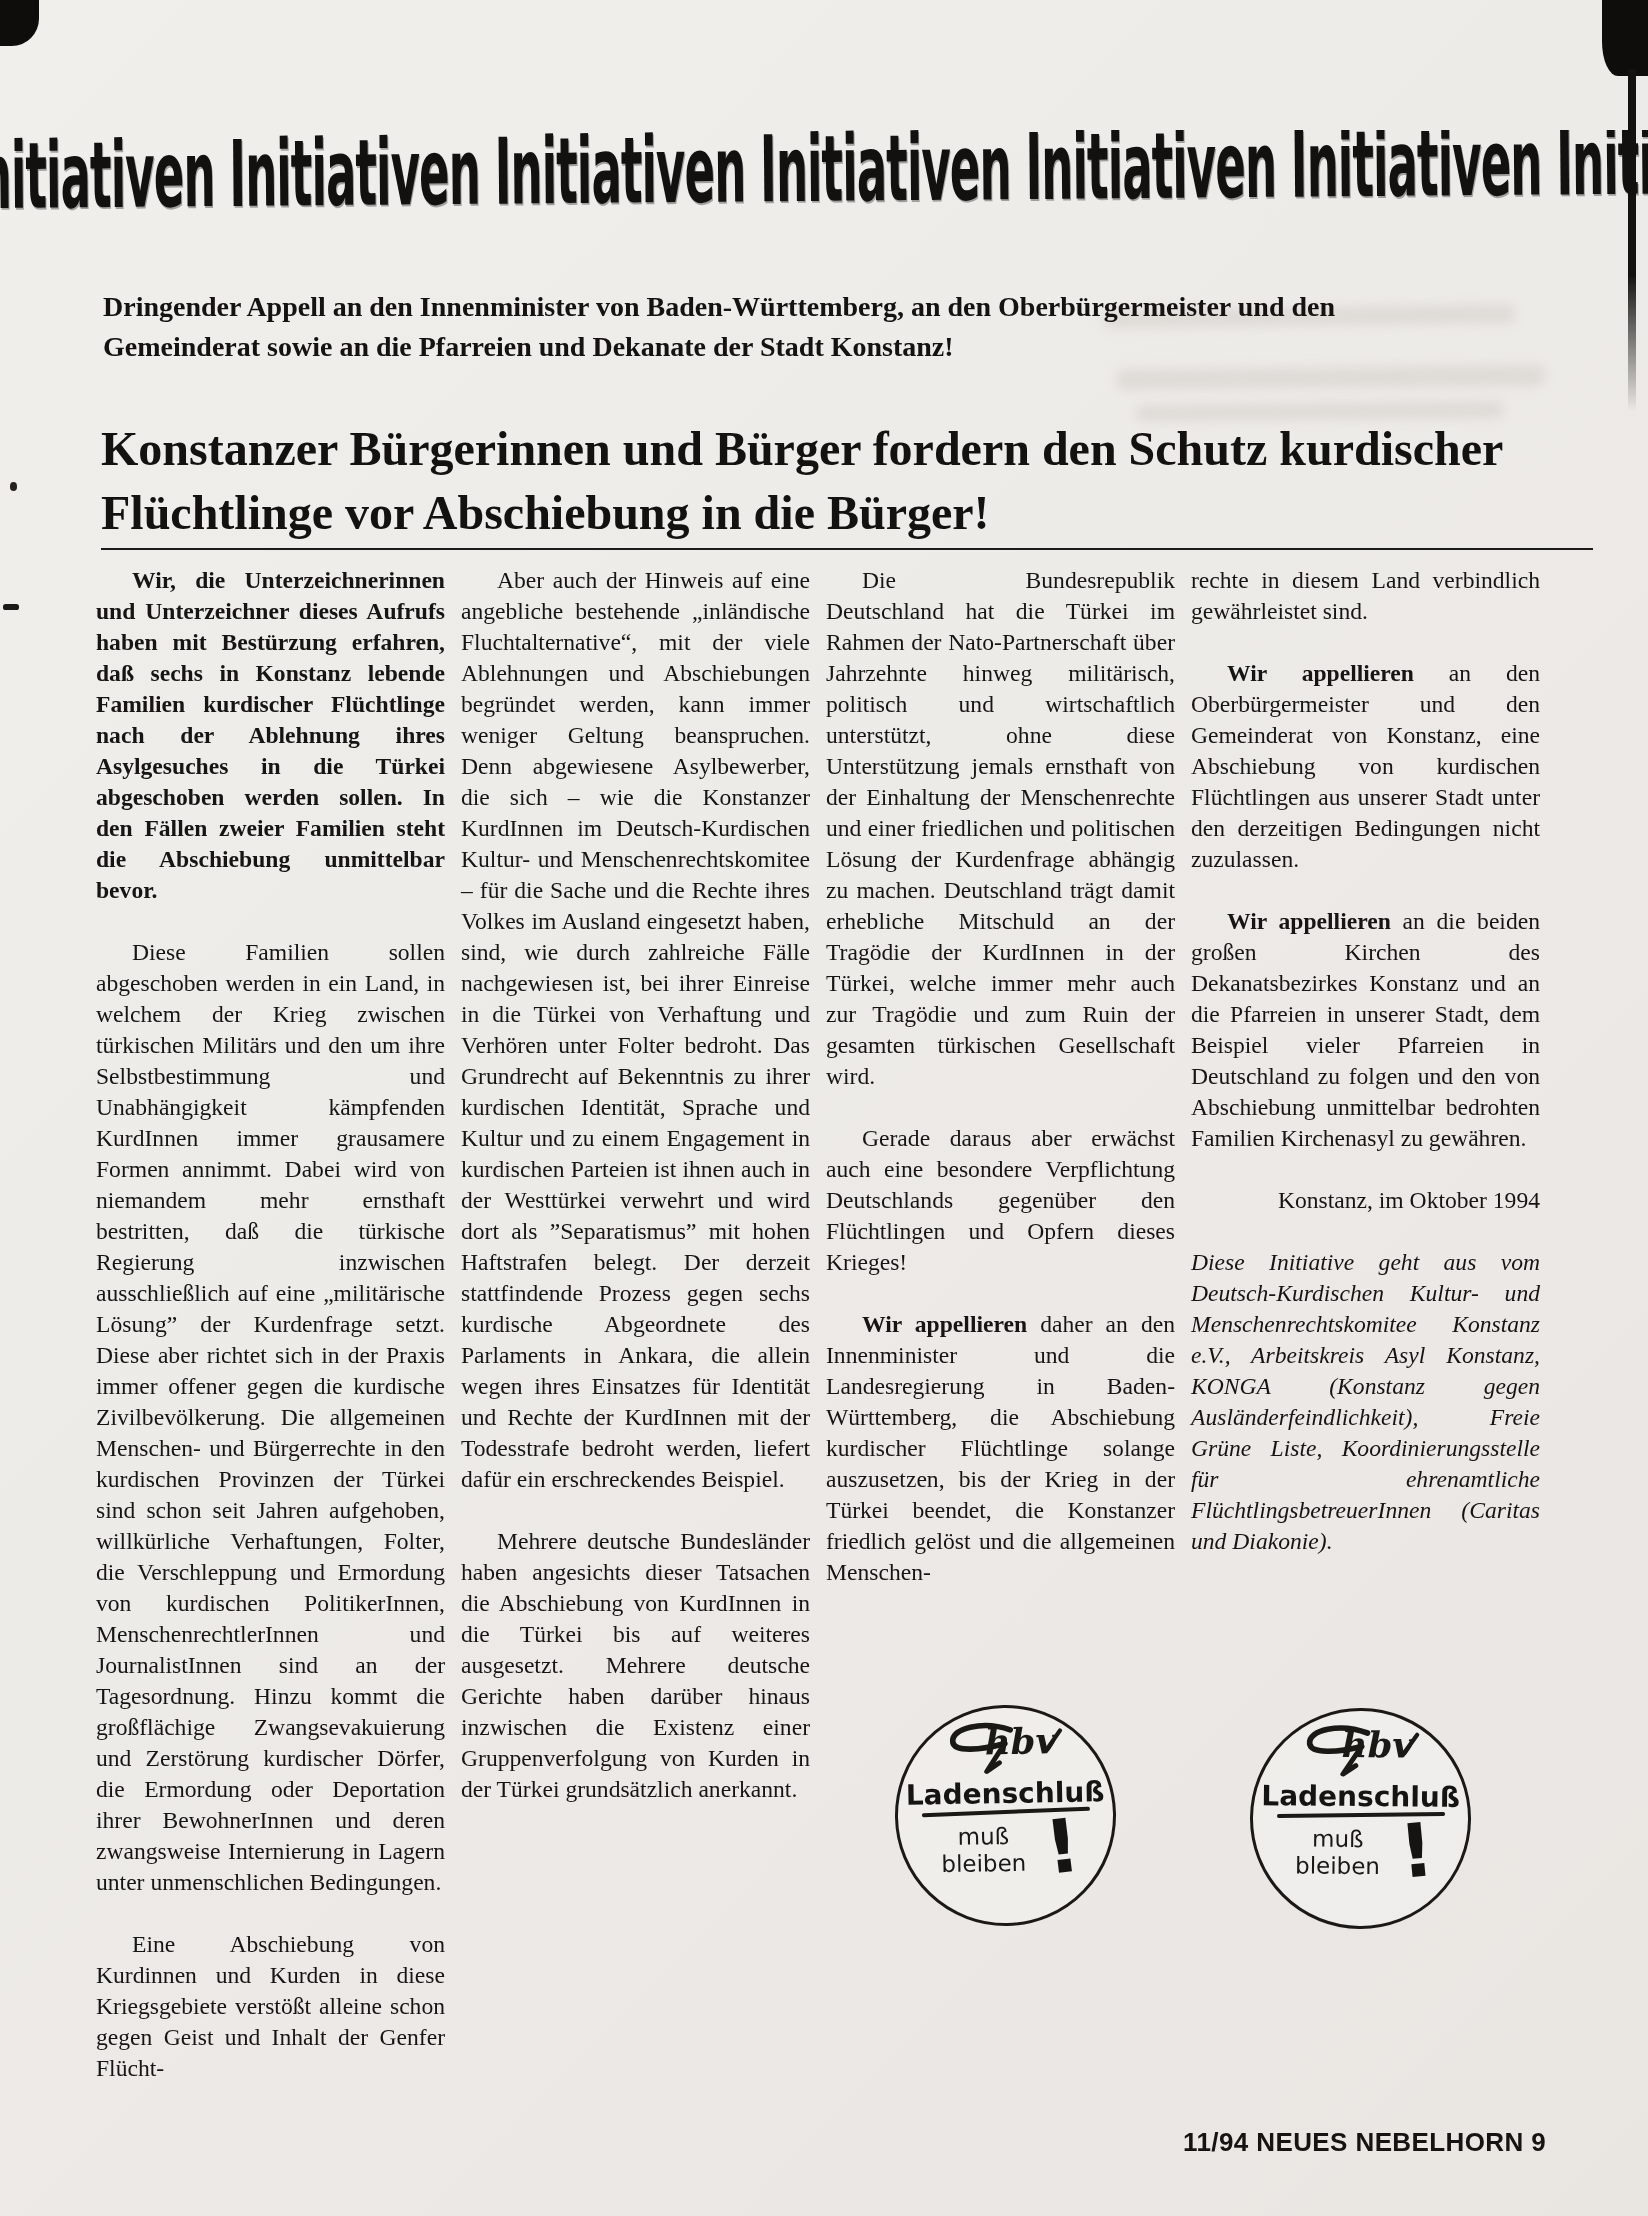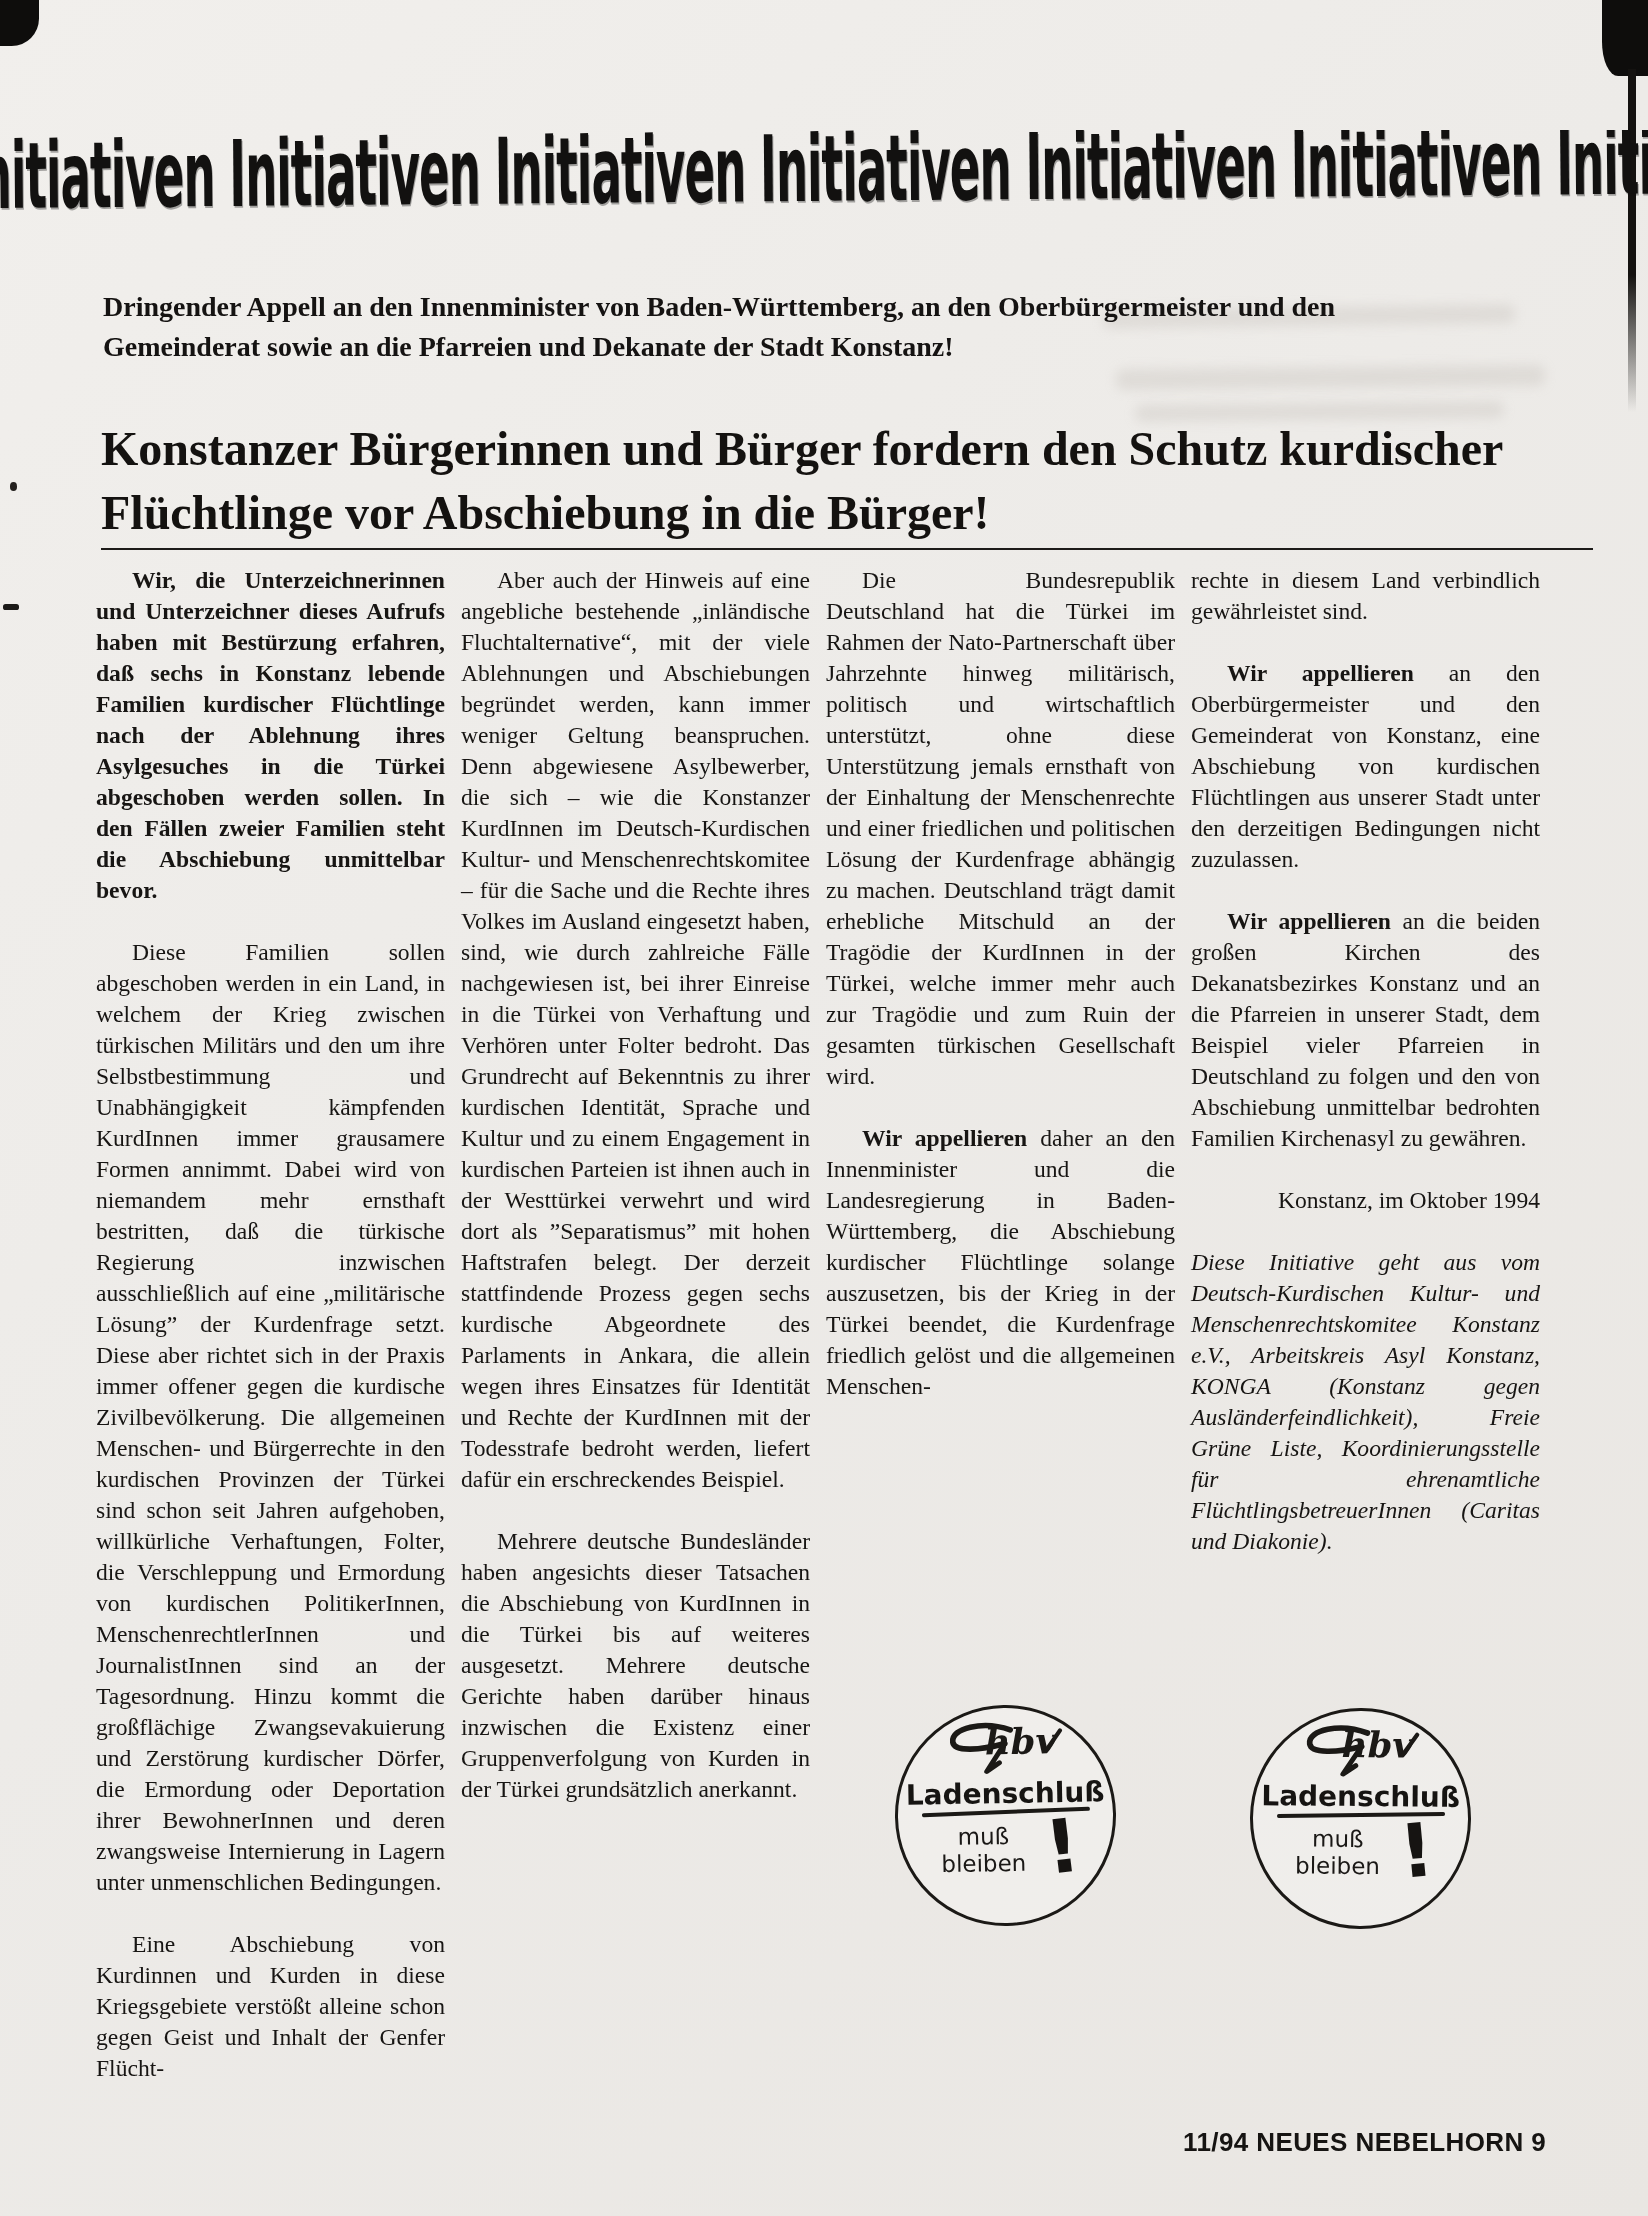--- a/index.html
+++ b/index.html
@@ -105,21 +105,22 @@
       <p>Eine Abschiebung von Kurdinnen und Kurden in diese Kriegsgebiete verstößt alleine schon gegen Geist und Inhalt der Genfer Flücht-</p>
     </div>
 
     <div class="col">
       <p>Aber auch der Hinweis auf eine angebliche bestehende „inländische Fluchtalternative“, mit der viele Ablehnungen und Abschiebungen begründet werden, kann immer weniger Geltung beanspruchen. Denn abgewiesene Asylbewerber, die sich – wie die Konstanzer KurdInnen im Deutsch-Kurdischen Kultur- und Menschenrechtskomitee – für die Sache und die Rechte ihres Volkes im Ausland eingesetzt haben, sind, wie durch zahlreiche Fälle nachgewiesen ist, bei ihrer Einreise in die Türkei von Verhaftung und Verhören unter Folter bedroht. Das Grundrecht auf Bekenntnis zu ihrer kurdischen Identität, Sprache und Kultur und zu einem Engagement in kurdischen Parteien ist ihnen auch in der Westtürkei verwehrt und wird dort als ”Separatismus” mit hohen Haftstrafen belegt. Der derzeit stattfindende Prozess gegen sechs kurdische Abgeordnete des Parlaments in Ankara, die allein wegen ihres Einsatzes für Identität und Rechte der KurdInnen mit der Todesstrafe bedroht werden, liefert dafür ein erschreckendes Beispiel.</p>
       <p>Mehrere deutsche Bundesländer haben angesichts dieser Tatsachen die Abschiebung von KurdInnen in die Türkei bis auf weiteres ausgesetzt. Mehrere deutsche Gerichte haben darüber hinaus inzwischen die Existenz einer Gruppenverfolgung von Kurden in der Türkei grundsätzlich anerkannt.</p>
     </div>
 
     <div class="col">
       <p>Die Bundesrepublik Deutschland hat die Türkei im Rahmen der Nato-Partnerschaft über Jahrzehnte hinweg militärisch, politisch und wirtschaftlich unterstützt, ohne diese Unterstützung jemals ernsthaft von der Einhaltung der Menschenrechte und einer friedlichen und politischen Lösung der Kurdenfrage abhängig zu machen. Deutschland trägt damit erhebliche Mitschuld an der Tragödie der KurdInnen in der Türkei, welche immer mehr auch zur Tragödie und zum Ruin der gesamten türkischen Gesellschaft wird.</p>
-      <p><span class="lead">Wir appellieren</span><span> daher an den Innenminister und die Landesregierung in Baden- Württemberg, die Abschiebung kurdischer Flüchtlinge solange auszusetzen, bis der Krieg in der Türkei beendet, die Kurdenfrage friedlich gelöst und die allgemeinen Menschen-</span></p>
+      <p>Gerade daraus aber erwächst auch eine besondere Verpflichtung Deutschlands gegenüber den Flüchtlingen und Opfern dieses Krieges!</p>
+      <p><span class="lead">Wir appellieren</span><span> daher an den Innenminister und die Landesregierung in Baden- Württemberg, die Abschiebung kurdischer Flüchtlinge solange auszusetzen, bis der Krieg in der Türkei beendet, die Konstanzer friedlich gelöst und die allgemeinen Menschen-</span></p>
     </div>
 
     <div class="col">
       <p class="noindent">rechte in diesem Land verbindlich gewährleistet sind.</p>
       <p><span class="lead">Wir appellieren</span><span> an den Oberbürgermeister und den Gemeinderat von Konstanz, eine Abschiebung von kurdischen Flüchtlingen aus unserer Stadt unter den derzeitigen Bedingungen nicht zuzulassen.</span></p>
       <p><span class="lead">Wir appellieren</span><span> an die beiden großen Kirchen des Dekanatsbezirkes Konstanz und an die Pfarreien in unserer Stadt, dem Beispiel vieler Pfarreien in Deutschland zu folgen und den von Abschiebung unmittelbar bedrohten Familien Kirchenasyl zu gewähren.</span></p>
       <p class="dateline">Konstanz, im Oktober 1994</p>
       <p class="credits">Diese Initiative geht aus vom Deutsch-Kurdischen Kultur- und Menschenrechtskomitee Konstanz e.V., Arbeitskreis Asyl Konstanz, KONGA (Konstanz gegen Ausländerfeindlichkeit), Freie Grüne Liste, Koordinierungsstelle für ehrenamtliche FlüchtlingsbetreuerInnen (Caritas und Diakonie).</p>
     </div>
 

